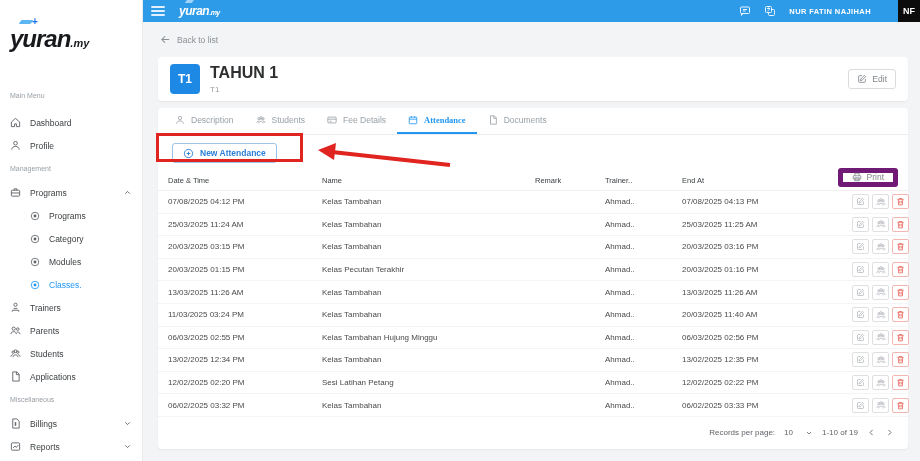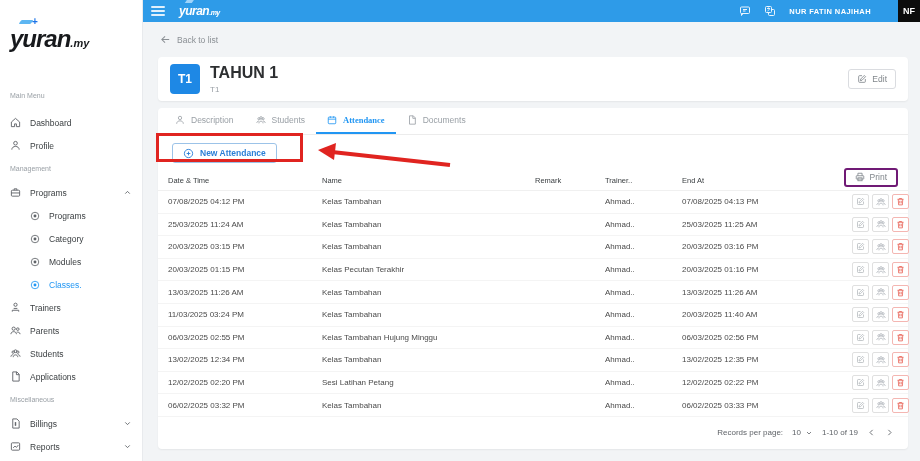--- a/index.html
+++ b/index.html
@@ -43,32 +43,32 @@
   .class-title { font-size:16px; font-weight:bold; color:#2d2f31; }
   .class-sub { font-size:8px; color:#9aa0a6; margin-top:3px; }
   .btn-edit { margin-left:auto; display:flex; align-items:center; gap:5px; height:20px; padding:0 8px; border:1px solid #dadce0; border-radius:3px; background:#fff; color:#80868b; font-size:8.5px; cursor:pointer; }
 
   .card-body { left:15px; top:86px; width:750px; height:341px; display:flex; flex-direction:column; }
   .tabs { height:27px; border-bottom:1px solid #ececec; display:flex; align-items:stretch; padding:0 6px; }
   .tab { display:flex; align-items:center; gap:6px; padding:0 11px; font-size:8.5px; color:#9aa0a6; border-bottom:2px solid transparent; cursor:pointer; }
   .tab.active { color:#2196f3; font-weight:bold; border-bottom-color:#2196f3;font-family:Liberation Serif, serif; }
   .toolbar { position:relative; height:36px; display:flex; align-items:center; padding:0 10px; }
   .btn-new { display:flex; align-items:center; gap:6px; height:20px; padding:0 10px; margin-left:4px; border:1px solid #9cc3e8; border-radius:3px; background:#fff; color:#2b7fd6; font-size:8.5px; font-weight:bold; cursor:pointer; }
-  .btn-print { margin-left:auto; display:flex; align-items:center; gap:5px; height:19px; padding:0 9px; border:2px solid #701a75; border-radius:3px; background:#fff; color:#80868b; font-size:8.5px; cursor:pointer;margin-top:48px; }
+  .btn-print { margin-left:auto; display:flex; align-items:center; gap:5px; height:19px; padding:0 9px; border:5px solid #701a75; border-radius:3px; background:#fff; color:#80868b; font-size:8.5px; cursor:pointer;margin-top:48px; }
 
   .tgrid { display:grid; grid-template-columns:154px 213px 70px 77px 170px 1fr; padding:0 10px; align-items:center; }
   .thead { height:20px; font-size:7.5px; font-weight:normal; color:#3c4043; border-bottom:1px solid #f0f0f0; }
   .th-action, .cell-action { text-align:right; }
   .trow { height:22.6px; font-size:8px; color:#4a4a4a; border-bottom:1px solid #f4f4f4; }
   .cell-action { display:flex; gap:3px; justify-content:flex-end; }
   .abtn { width:17px; height:15px; border:1px solid #e0e0e0; border-radius:2px; background:#fff; display:flex; align-items:center; justify-content:center; color:#b0b5ba; cursor:pointer; }
   .abtn.danger { border-color:#f4b6b2; color:#e5554a; }
 
   .pagination { flex:1; display:flex; align-items:center; justify-content:flex-end; gap:9px; padding-right:14px; font-size:8px; color:#5f6368; }
-  .pp-select { display:flex; align-items:center; gap:4px; cursor:pointer; }
+  .pp-select { display:flex; align-items:center; gap:12px; cursor:pointer; }
   .pg-btn { color:#5f6368; display:flex; cursor:pointer; }
 
   
   .annotations { position:absolute; inset:0; z-index:6; pointer-events:none; }
   .anno-box { position:absolute; left:156px; top:133px; width:147px; height:29px; border:3px solid #e02420; }
   .anno-arrow { position:absolute; left:312px; top:138px; }
 
   .ic { display:inline-flex; flex:none; }
   .ic svg { display:block; }
 </style>
@@ -374,20 +374,28 @@
             </span>
           <span>Description</span>
         </div>
         <div class="tab">
           <span class="ic">
               <svg width="10" height="10">
                 <use href="#i-group"></use>
               </svg>
             </span>
           <span>Students</span>
+        </div>
+        <div class="tab">
+          <span class="ic">
+              <svg width="10" height="10">
+                <use href="#i-card"></use>
+              </svg>
+            </span>
+          <span>Fee Details</span>
         </div>
         <div class="tab active">
           <span class="ic">
               <svg width="10" height="10">
                 <use href="#i-calendar"></use>
               </svg>
             </span>
           <span>Attendance</span>
         </div>
         <div class="tab">

